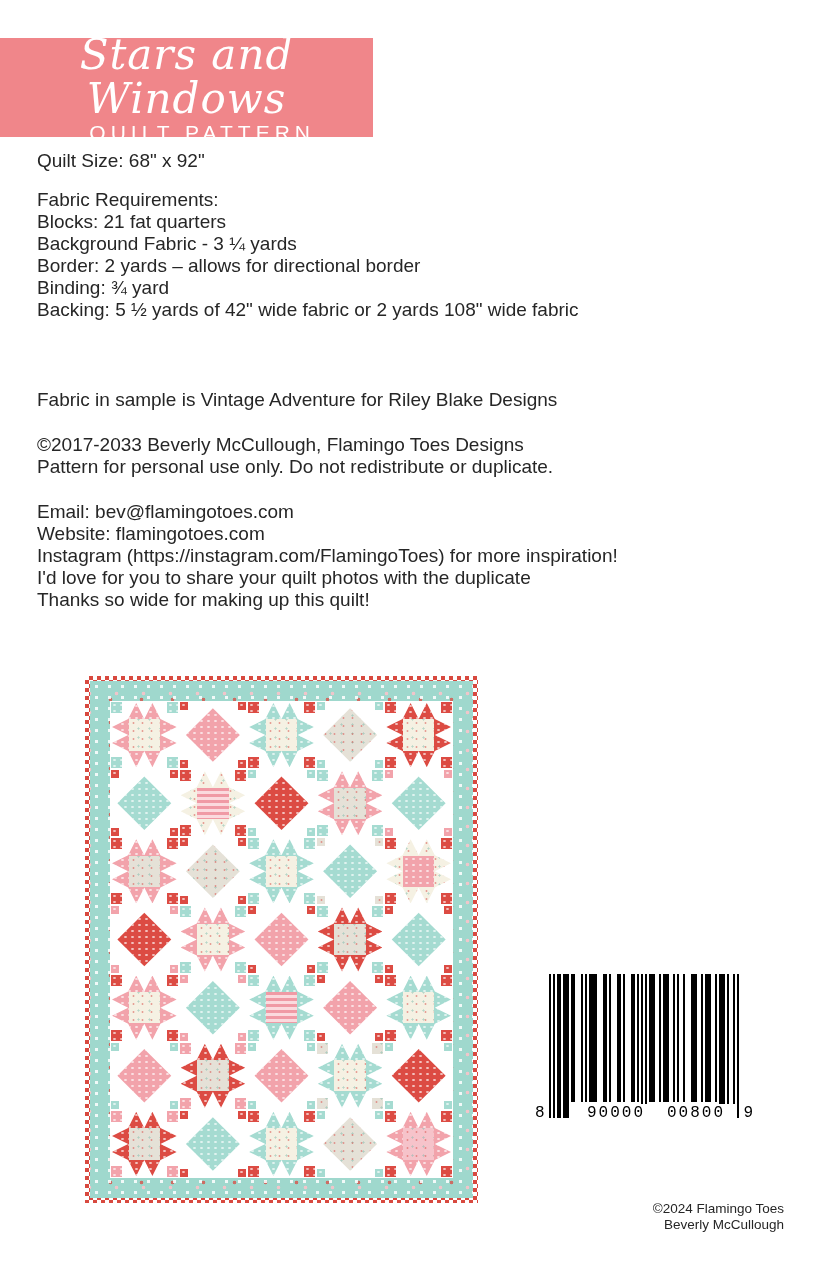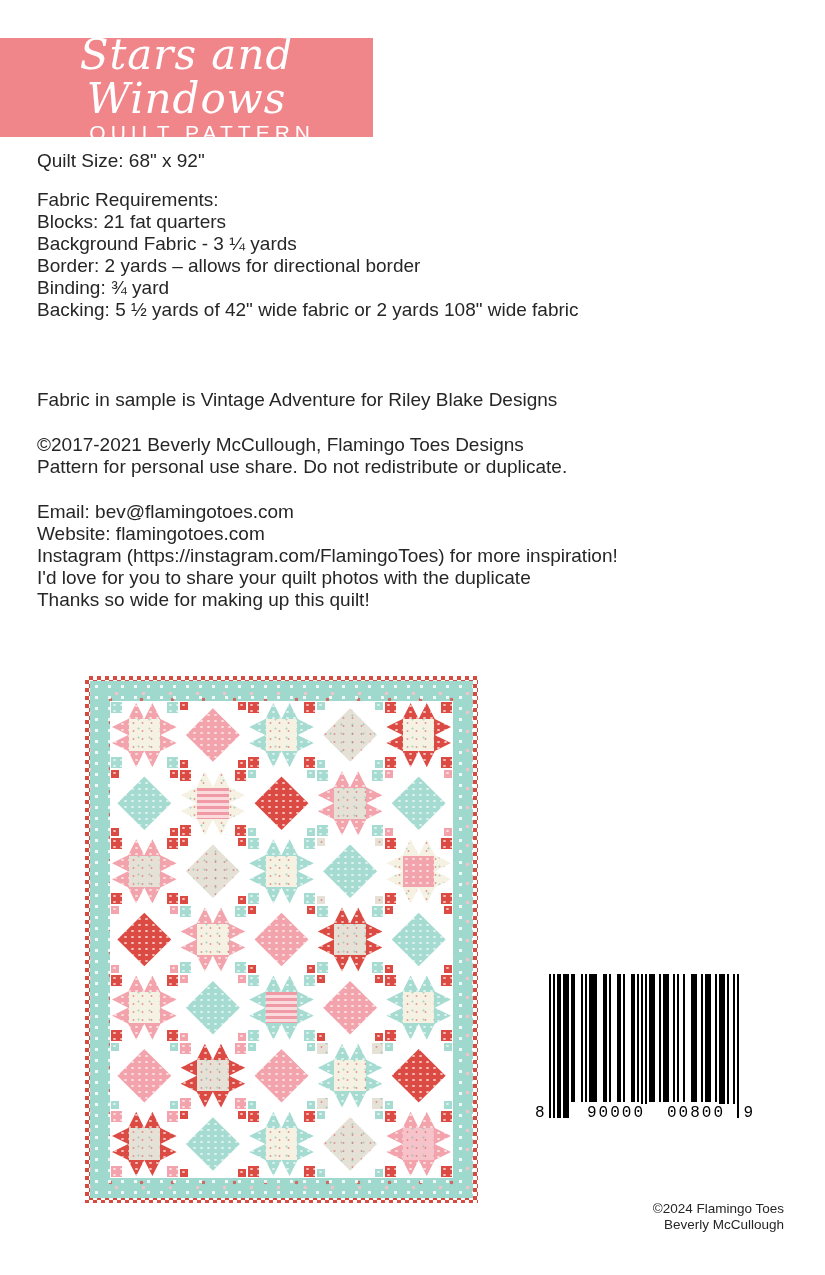--- a/index.html
+++ b/index.html
@@ -121,22 +121,22 @@
       <div class="tline">Blocks: 21 fat quarters</div>
       <div class="tline">Background Fabric - 3 ¼ yards</div>
       <div class="tline">Border: 2 yards – allows for directional border</div>
       <div class="tline">Binding: ¾ yard</div>
       <div class="tline">Backing: 5 ½ yards of 42" wide fabric or 2 yards 108" wide fabric</div>
     </div>
 
   <div class="tblock t-sample">Fabric in sample is Vintage Adventure for Riley Blake Designs</div>
 
   <div class="tblock t-copy">
-      <div class="tline">©2017-2021 Beverly McCullough, Flamingo Toes Designs</div>
-      <div class="tline">Pattern for personal use share. Do not redistribute or duplicate.</div>
+      <div class="tline">©2017-2033 Beverly McCullough, Flamingo Toes Designs</div>
+      <div class="tline">Pattern for personal use only. Do not redistribute or duplicate.</div>
     </div>
 
   <div class="tblock t-contact">
       <div class="tline">Email: bev@flamingotoes.com</div>
       <div class="tline">Website: flamingotoes.com</div>
       <div class="tline">Instagram (https://instagram.com/FlamingoToes) for more inspiration!</div>
       <div class="tline">I'd love for you to share your quilt photos with the duplicate</div>
       <div class="tline">Thanks so wide for making up this quilt!</div>
     </div>
 

